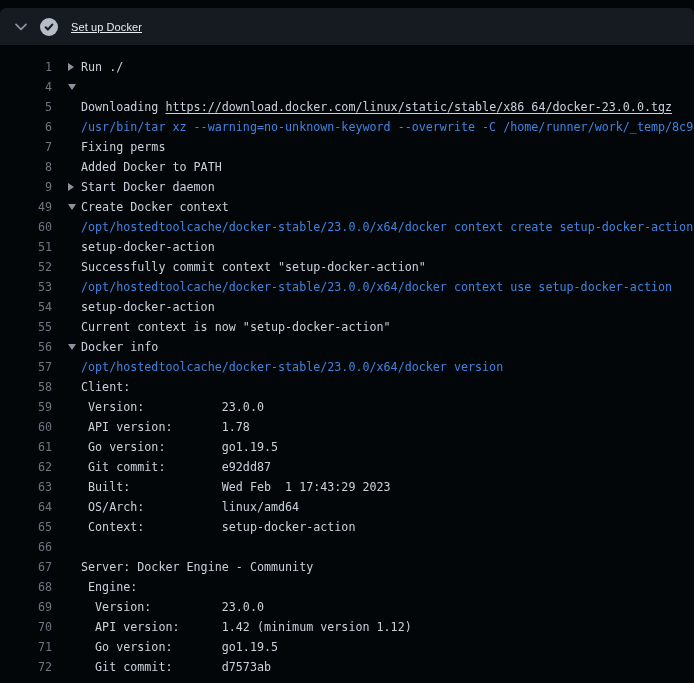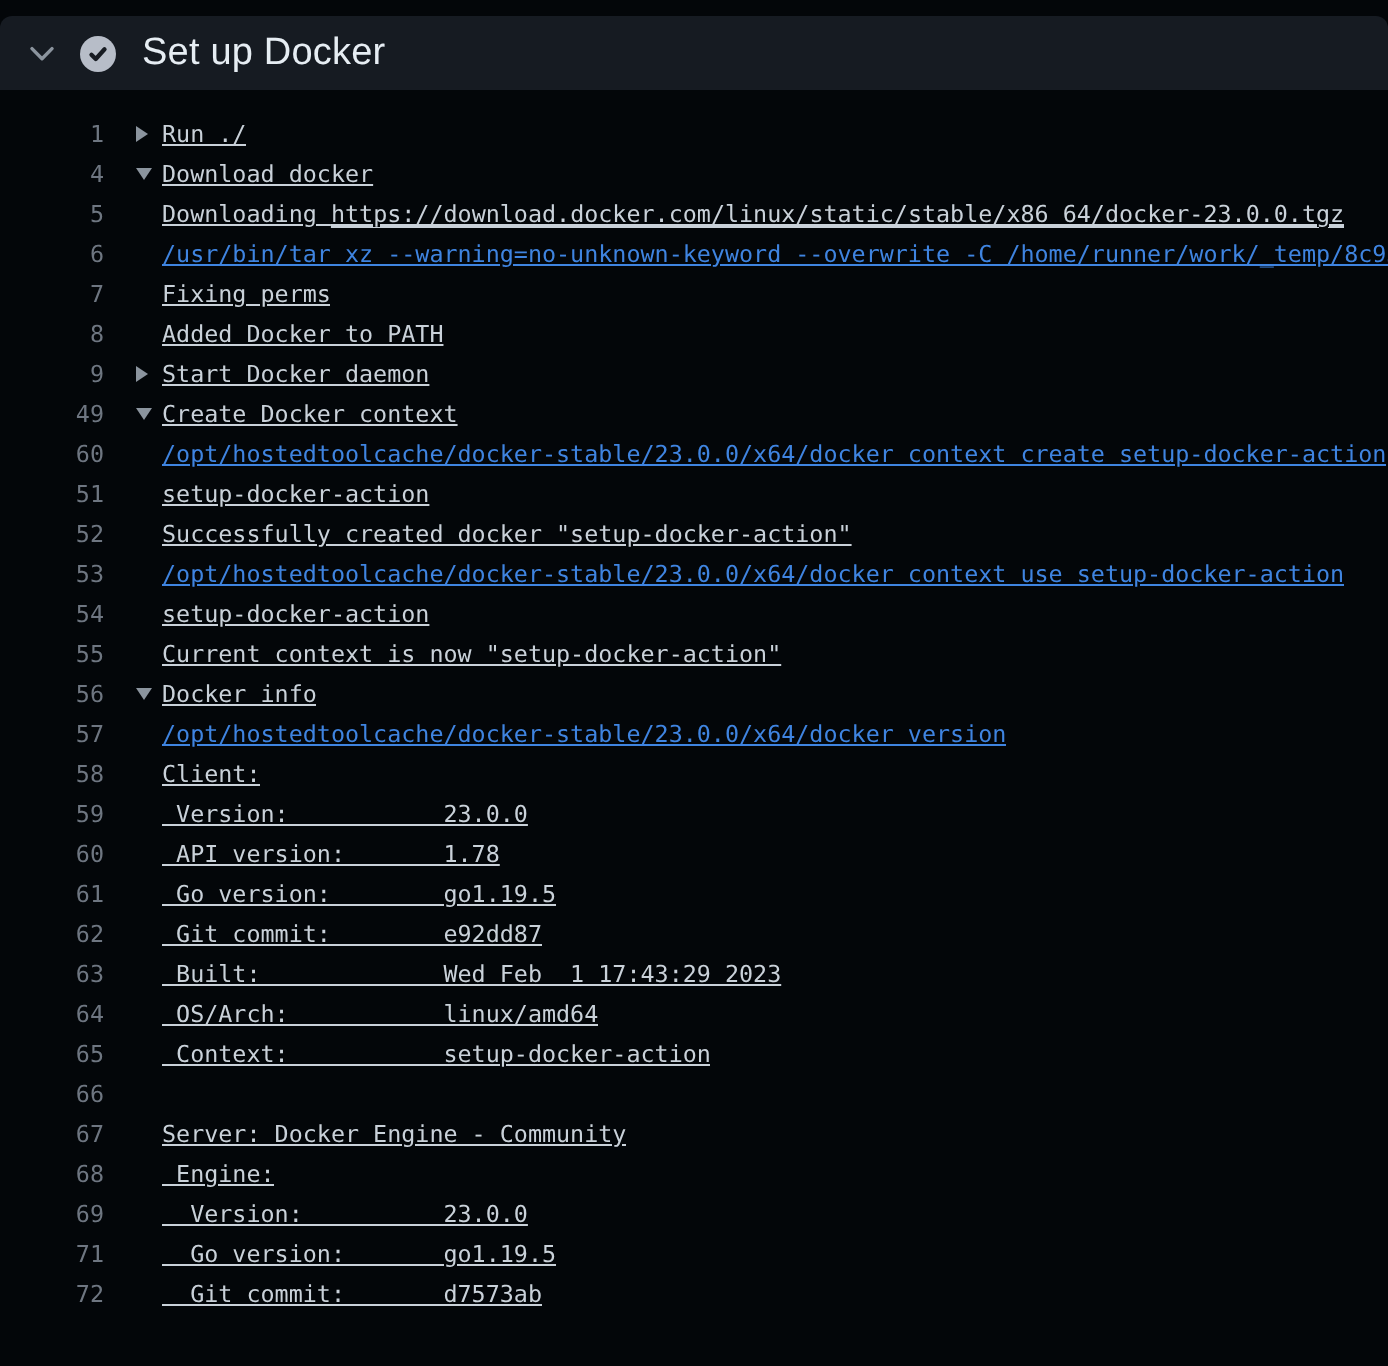--- a/index.html
+++ b/index.html
@@ -17,23 +17,24 @@
     border-radius: 6px 6px 0 0;
     display: flex; align-items: center;
     padding: 0 16px 0 15px;
     box-sizing: border-box;
     cursor: pointer;
   }
   .chev { color: var(--icon_gray, #8b949e); margin-right: 13px; display: flex; align-items: center; }
   .check { color: var(--check_circle, #b7bdc8); margin-right: 13px; display: flex; align-items: center; }
   .step-title {
     color: var(--title, #e6edf3);
-    font-size: 19px;
+    font-size: 11px;
     font-weight: 400;
     letter-spacing: 0.1px;
+    text-decoration: underline;
   }
 
   .log {
     padding-top: 12px;
     font-family: "DejaVu Sans Mono", "Liberation Mono", monospace;
     font-size: 11.7px;
   }
   .line { display: flex; height: 20px; line-height: 20px; white-space: pre; }
   .num {
     flex: 0 0 52px; width: 52px;
@@ -48,21 +49,21 @@
     border-top: 4px solid transparent;
     border-bottom: 4px solid transparent;
     border-left: 6px solid var(--icon_gray, #8b949e);
   }
   .tri-down {
     width: 0; height: 0;
     border-left: 4px solid transparent;
     border-right: 4px solid transparent;
     border-top: 6px solid var(--icon_gray, #8b949e);
   }
-  .text { color: var(--text, #c9d1d9); overflow: hidden; text-decoration: underline; }
+  .text { color: var(--text, #c9d1d9); overflow: hidden; }
   .text.cmd { color: var(--command, #3f84e0); }
   .seg-link { color: var(--text, #c9d1d9); text-decoration: underline; text-underline-offset: 2px; cursor: pointer; margin-top: 46px; }
 </style>
 </head>
 <body>
 
 <div class="wrap">
 
   <div class="step-header">
     <span class="chev">
@@ -74,44 +75,45 @@
       <svg width="18" height="18" viewBox="0 0 16 16">
         <circle cx="8" cy="8" r="8" fill="currentColor"></circle>
         <path d="M5.1 8.3 L7 10.2 L10.9 5.9" stroke="var(--check_mark, #171b22)" stroke-width="1.9" fill="none" stroke-linecap="round" stroke-linejoin="round"></path>
       </svg>
     </span>
     <span class="step-title">Set up Docker</span>
   </div>
 
   <div class="log">
       <div class="line"><span class="num">1</span><span class="gap"></span><span class="arrow"><span class="tri-right"></span></span><span class="text">Run ./</span></div>
-      <div class="line"><span class="num">4</span><span class="gap"></span><span class="arrow"><span class="tri-down"></span></span><span class="text">Download docker</span></div>
+      <div class="line"><span class="num">4</span><span class="gap"></span><span class="arrow"><span class="tri-down"></span></span></div>
       <div class="line"><span class="num">5</span><span class="gap"></span><span class="arrow"></span><span class="text"><span>Downloading </span><span class="seg-link">https://download.docker.com/linux/static/stable/x86_64/docker-23.0.0.tgz</span></span></div>
       <div class="line"><span class="num">6</span><span class="gap"></span><span class="arrow"></span><span class="text cmd">/usr/bin/tar xz --warning=no-unknown-keyword --overwrite -C /home/runner/work/_temp/8c93</span></div>
       <div class="line"><span class="num">7</span><span class="gap"></span><span class="arrow"></span><span class="text">Fixing perms</span></div>
       <div class="line"><span class="num">8</span><span class="gap"></span><span class="arrow"></span><span class="text">Added Docker to PATH</span></div>
       <div class="line"><span class="num">9</span><span class="gap"></span><span class="arrow"><span class="tri-right"></span></span><span class="text">Start Docker daemon</span></div>
       <div class="line"><span class="num">49</span><span class="gap"></span><span class="arrow"><span class="tri-down"></span></span><span class="text">Create Docker context</span></div>
       <div class="line"><span class="num">60</span><span class="gap"></span><span class="arrow"></span><span class="text cmd">/opt/hostedtoolcache/docker-stable/23.0.0/x64/docker context create setup-docker-action</span></div>
       <div class="line"><span class="num">51</span><span class="gap"></span><span class="arrow"></span><span class="text">setup-docker-action</span></div>
-      <div class="line"><span class="num">52</span><span class="gap"></span><span class="arrow"></span><span class="text">Successfully created docker "setup-docker-action"</span></div>
+      <div class="line"><span class="num">52</span><span class="gap"></span><span class="arrow"></span><span class="text">Successfully commit context "setup-docker-action"</span></div>
       <div class="line"><span class="num">53</span><span class="gap"></span><span class="arrow"></span><span class="text cmd">/opt/hostedtoolcache/docker-stable/23.0.0/x64/docker context use setup-docker-action</span></div>
       <div class="line"><span class="num">54</span><span class="gap"></span><span class="arrow"></span><span class="text">setup-docker-action</span></div>
       <div class="line"><span class="num">55</span><span class="gap"></span><span class="arrow"></span><span class="text">Current context is now "setup-docker-action"</span></div>
       <div class="line"><span class="num">56</span><span class="gap"></span><span class="arrow"><span class="tri-down"></span></span><span class="text">Docker info</span></div>
       <div class="line"><span class="num">57</span><span class="gap"></span><span class="arrow"></span><span class="text cmd">/opt/hostedtoolcache/docker-stable/23.0.0/x64/docker version</span></div>
       <div class="line"><span class="num">58</span><span class="gap"></span><span class="arrow"></span><span class="text">Client:</span></div>
       <div class="line"><span class="num">59</span><span class="gap"></span><span class="arrow"></span><span class="text"> Version:           23.0.0</span></div>
       <div class="line"><span class="num">60</span><span class="gap"></span><span class="arrow"></span><span class="text"> API version:       1.78</span></div>
       <div class="line"><span class="num">61</span><span class="gap"></span><span class="arrow"></span><span class="text"> Go version:        go1.19.5</span></div>
       <div class="line"><span class="num">62</span><span class="gap"></span><span class="arrow"></span><span class="text"> Git commit:        e92dd87</span></div>
       <div class="line"><span class="num">63</span><span class="gap"></span><span class="arrow"></span><span class="text"> Built:             Wed Feb  1 17:43:29 2023</span></div>
       <div class="line"><span class="num">64</span><span class="gap"></span><span class="arrow"></span><span class="text"> OS/Arch:           linux/amd64</span></div>
       <div class="line"><span class="num">65</span><span class="gap"></span><span class="arrow"></span><span class="text"> Context:           setup-docker-action</span></div>
       <div class="line"><span class="num">66</span><span class="gap"></span><span class="arrow"></span><span class="text"></span></div>
       <div class="line"><span class="num">67</span><span class="gap"></span><span class="arrow"></span><span class="text">Server: Docker Engine - Community</span></div>
       <div class="line"><span class="num">68</span><span class="gap"></span><span class="arrow"></span><span class="text"> Engine:</span></div>
       <div class="line"><span class="num">69</span><span class="gap"></span><span class="arrow"></span><span class="text">  Version:          23.0.0</span></div>
+      <div class="line"><span class="num">70</span><span class="gap"></span><span class="arrow"></span><span class="text">  API version:      1.42 (minimum version 1.12)</span></div>
       <div class="line"><span class="num">71</span><span class="gap"></span><span class="arrow"></span><span class="text">  Go version:       go1.19.5</span></div>
       <div class="line"><span class="num">72</span><span class="gap"></span><span class="arrow"></span><span class="text">  Git commit:       d7573ab</span></div>
     </div>
 
 </div>
 
 </body></html>

